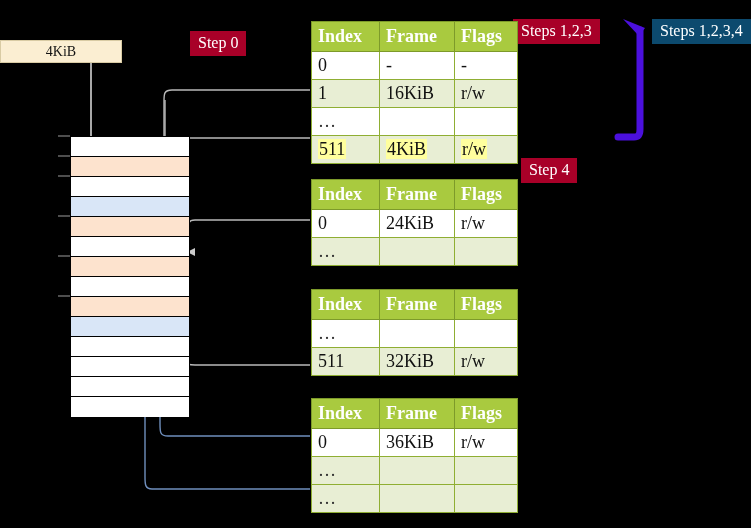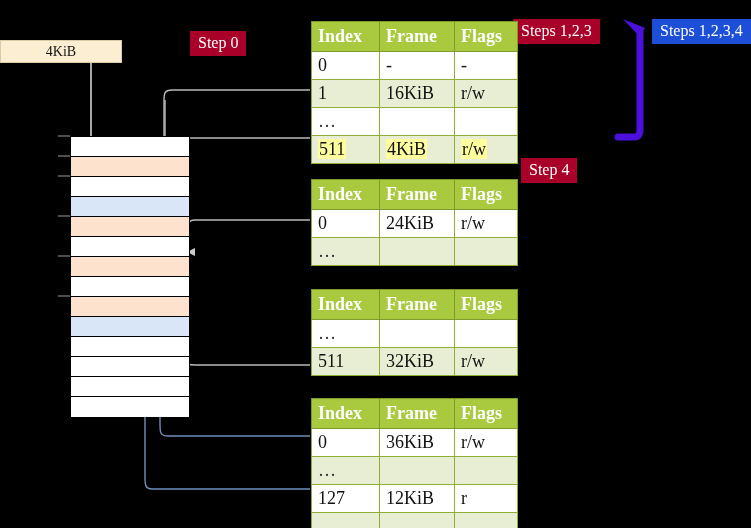--- a/index.html
+++ b/index.html
@@ -6,21 +6,21 @@
   body{width:751px;height:528px;position:relative;overflow:hidden;
        font-family:"Liberation Serif", serif;}
   .layer{position:absolute;left:0;top:0;width:751px;height:528px;}
   svg.layer{pointer-events:none;}
 
   
   .badge{position:absolute;color:#ffffff;font-size:16px;line-height:1;
          padding:4px 8px 5px 8px;white-space:nowrap;
          font-family:"Liberation Serif", serif;}
   .badge.red{background:#a80028;}
-  .badge.violet{background:#1d4ed8;font-family:Liberation Serif, serif;}
+  .badge.violet{background:#0c4a6e;font-family:Liberation Serif, serif;}
 
   
   .memlabel{position:absolute;background:#fbeed2;border:1px solid #d9cba4;
             color:#111;font-size:14px;text-align:center;
             display:flex;align-items:center;justify-content:center;}
 
   
   .grid{position:absolute;left:70px;top:136px;width:120px;height:280px;
         border:1px solid #000;box-sizing:border-box;background:#fff;}
   .grid .row{height:20px;box-sizing:border-box;border-bottom:1px solid #000;}
@@ -227,24 +227,19 @@
       <tr class="plain">
         <td>0</td>
         <td>36KiB</td>
         <td>r/w</td>
       </tr>
       <tr class="alt">
         <td><span class="dots">…</span></td>
         <td>&nbsp;</td>
         <td>&nbsp;</td>
       </tr>
-      <tr class="plain">
-        <td>127</td>
-        <td>12KiB</td>
-        <td>r</td>
-      </tr>
       <tr class="alt">
         <td><span class="dots">…</span></td>
         <td>&nbsp;</td>
         <td>&nbsp;</td>
       </tr>
     </tbody>
   </table>
 
 </body></html>

